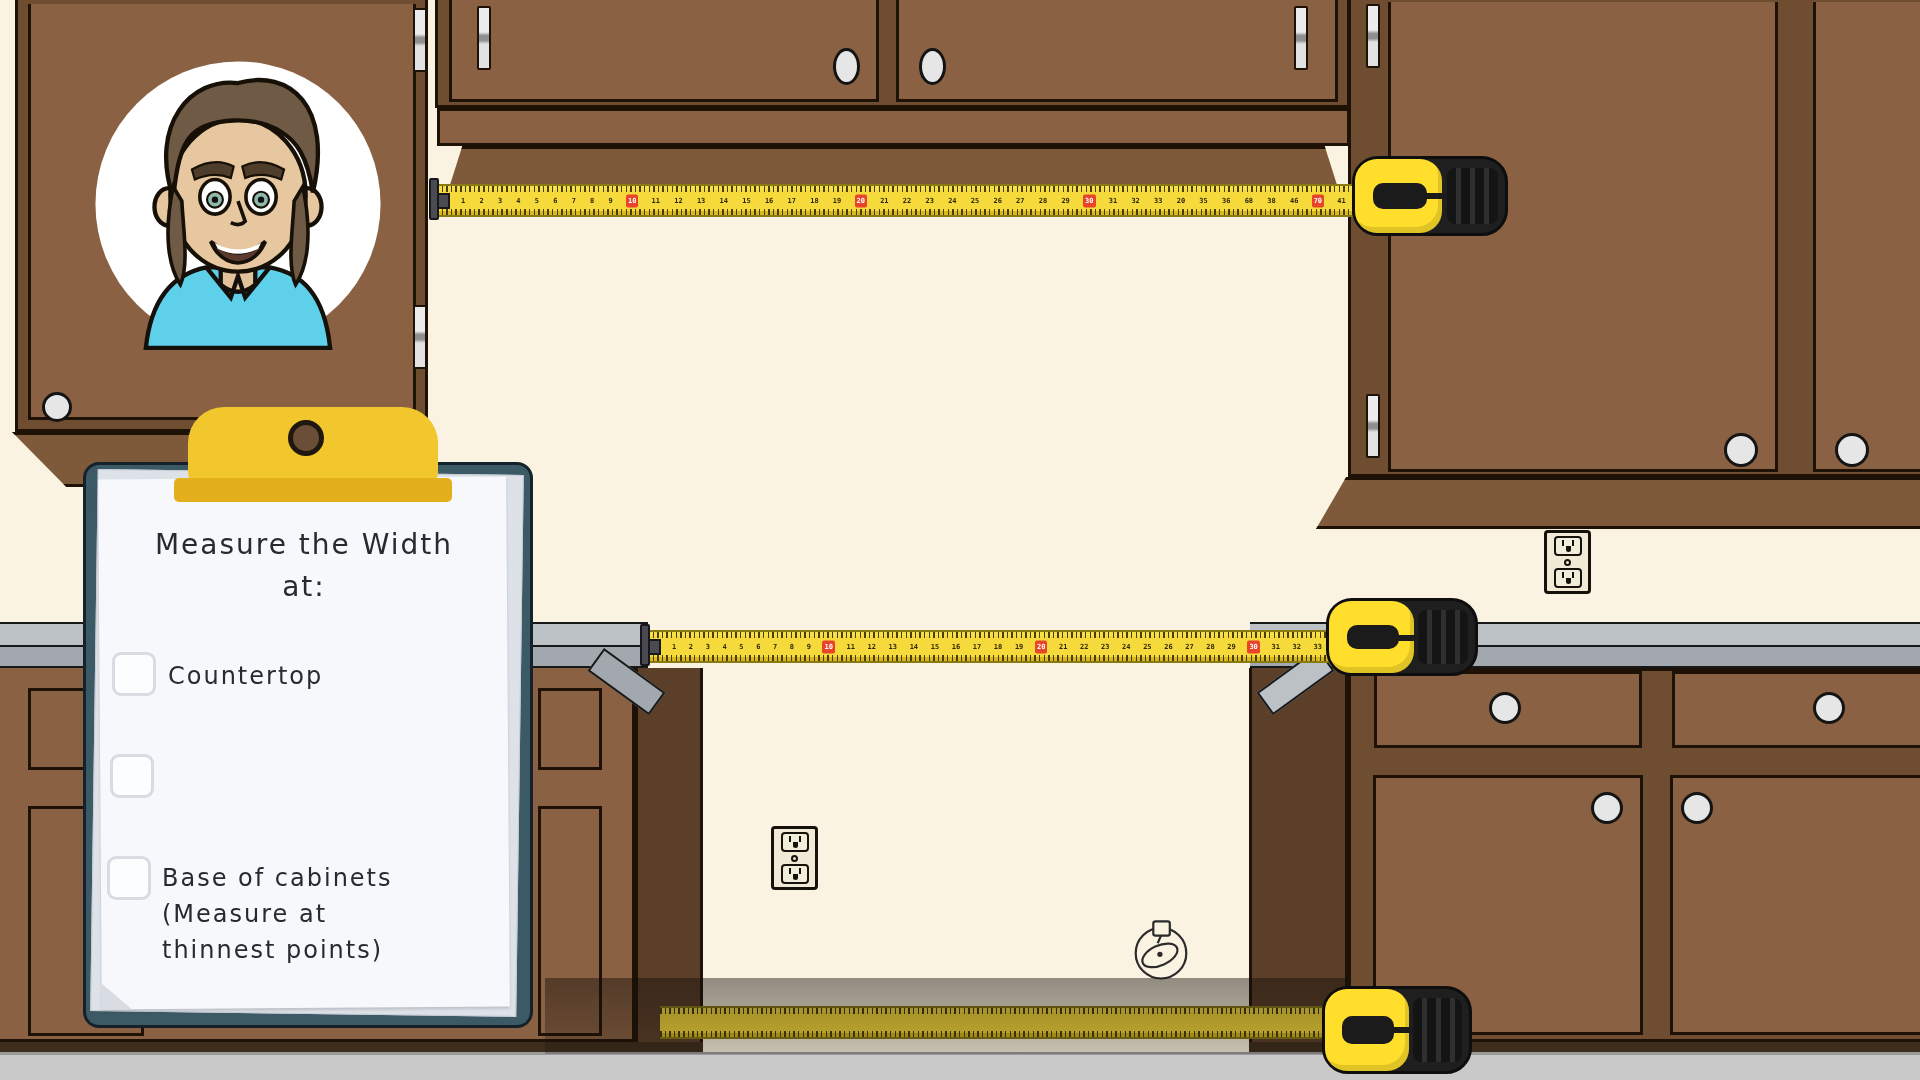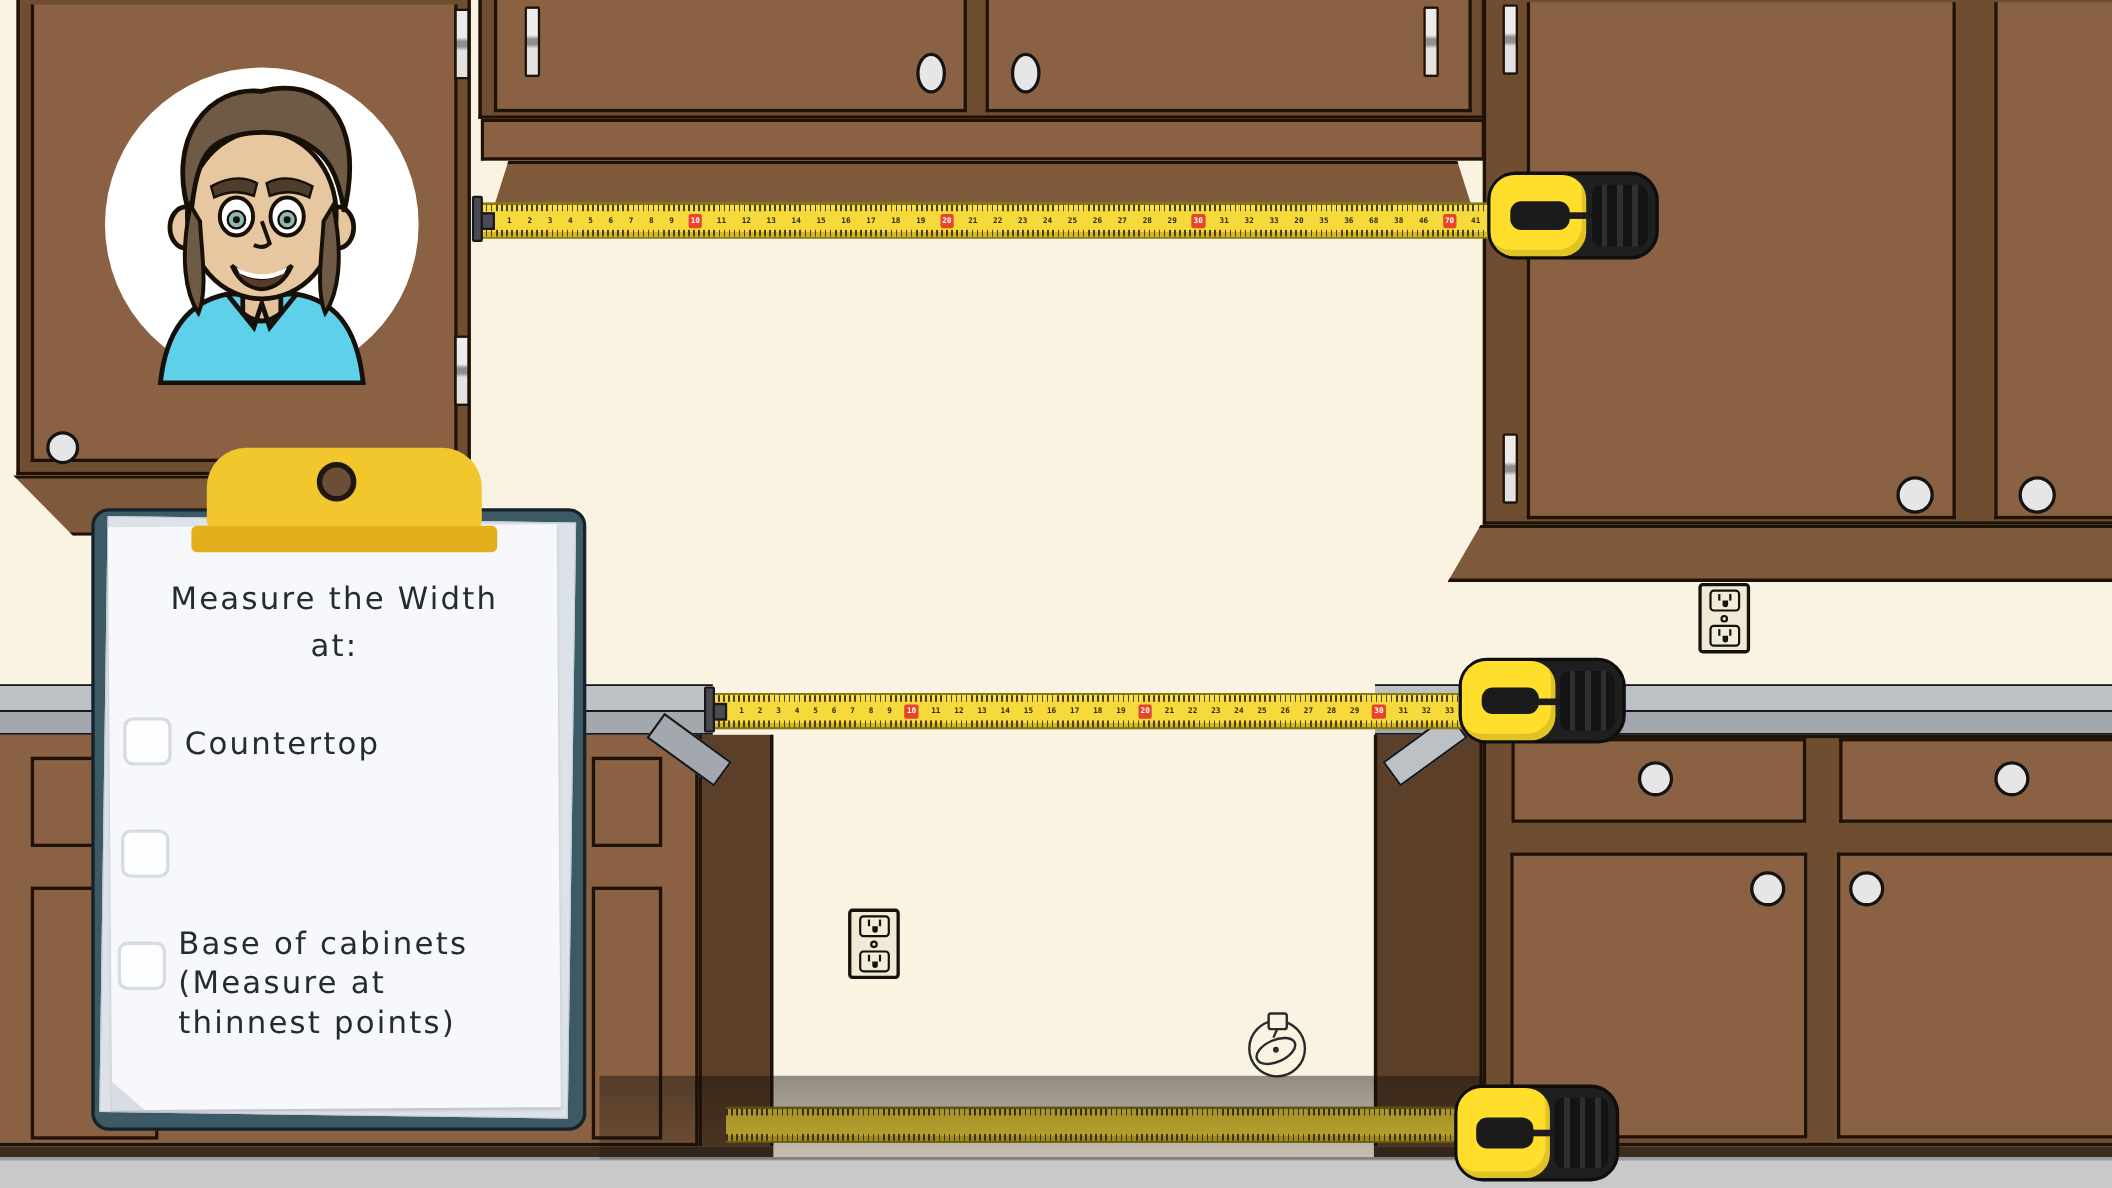--- a/index.html
+++ b/index.html
@@ -41,21 +41,21 @@
   
   .clipboard{position:absolute;left:83px;top:462px;width:450px;height:566px;background:var(--clipboard,#3C5966);border:3px solid #15222B;border-radius:16px;z-index:8;box-sizing:border-box;}
   .sheet2{position:absolute;left:94px;top:472px;width:424px;height:540px;background:#DDE1E8;transform:rotate(.8deg);z-index:8;border:1px solid #C7CBD4;}
   .paper{position:absolute;left:100px;top:478px;width:408px;height:530px;background:var(--paper,#F7F8FB);transform:rotate(-.4deg);z-index:8;box-shadow:0 2px 3px rgba(0,0,0,.15);}
   .paper .fold{position:absolute;left:0;bottom:0;width:0;height:0;border-bottom:26px solid #D9DDE3;border-right:30px solid transparent;}
   .clipdome{position:absolute;left:188px;top:407px;width:250px;height:76px;background:var(--clip_yellow,#F2C72E);border-radius:36px 36px 10px 10px;z-index:9;}
   .clipbase{position:absolute;left:174px;top:478px;width:278px;height:24px;background:var(--clip_dark,#E3AF1D);border-radius:5px;z-index:9;}
   .cliphole{position:absolute;left:288px;top:420px;width:36px;height:36px;background:#6B4E37;border:5px solid #20180F;border-radius:50%;z-index:9;box-sizing:border-box;}
   .check-title{position:absolute;left:100px;top:524px;width:408px;text-align:center;font-size:28px;line-height:42px;letter-spacing:2px;color:var(--ink,#262B31);white-space:pre-line;z-index:9;}
   .checkbox{position:absolute;width:44px;height:44px;background:#FCFDFE;border:3px solid #D8DBE1;border-radius:9px;box-sizing:border-box;z-index:9;}
-  .check-label{position:absolute;font-size:28px;line-height:36px;letter-spacing:2px;color:var(--ink,#262B31);white-space:pre-line;z-index:9;}
+  .check-label{position:absolute;font-size:24px;line-height:36px;letter-spacing:2px;color:var(--ink,#262B31);white-space:pre-line;z-index:9;}
 
   
   .outlet{position:absolute;width:47px;height:64px;background:#EFE9D6;border:3px solid #15120C;border-radius:4px;box-sizing:border-box;display:flex;flex-direction:column;align-items:center;justify-content:space-between;padding:3px 0;z-index:3;}
   .socket{width:28px;height:20px;background:#F2ECDA;border:2px solid #15120C;border-radius:4px;box-sizing:border-box;position:relative;}
   .socket::before{content:'';position:absolute;left:6px;top:2px;width:2px;height:6px;background:#15120C;box-shadow:10px 0 0 #15120C;}
   .socket::after{content:'';position:absolute;left:10px;bottom:2px;width:5px;height:6px;background:#15120C;border-radius:0 0 4px 4px;}
   .screw{width:7px;height:7px;border:2px solid #15120C;border-radius:50%;box-sizing:border-box;}
 
   .floor{position:absolute;left:0;top:1052px;width:1920px;height:28px;background:var(--floor,#C9C9C9);border-top:3px solid #9B9B9B;z-index:4;}
   .shadowband{position:absolute;left:545px;top:978px;width:803px;height:76px;background:linear-gradient(180deg,rgba(18,14,10,.45),rgba(18,14,10,.22));z-index:6;}
@@ -296,18 +296,18 @@
 
   <div class="check-title">Measure the Width
 at:</div>
 
   <div class="checkbox" style="left:112px;top:652px;"></div>
   <div class="check-label" style="left:168px;top:658px;width:340px;">Countertop</div>
 
   <div class="checkbox" style="left:110px;top:754px;"></div>
 
   <div class="checkbox" style="left:107px;top:856px;"></div>
-  <div class="check-label" style="left:162px;top:840px;width:360px;">Base of cabinets
+  <div class="check-label" style="left:162px;top:860px;width:360px;">Base of cabinets
 (Measure at
 thinnest points)</div>
 
 
 </div>
 
 </body></html>

